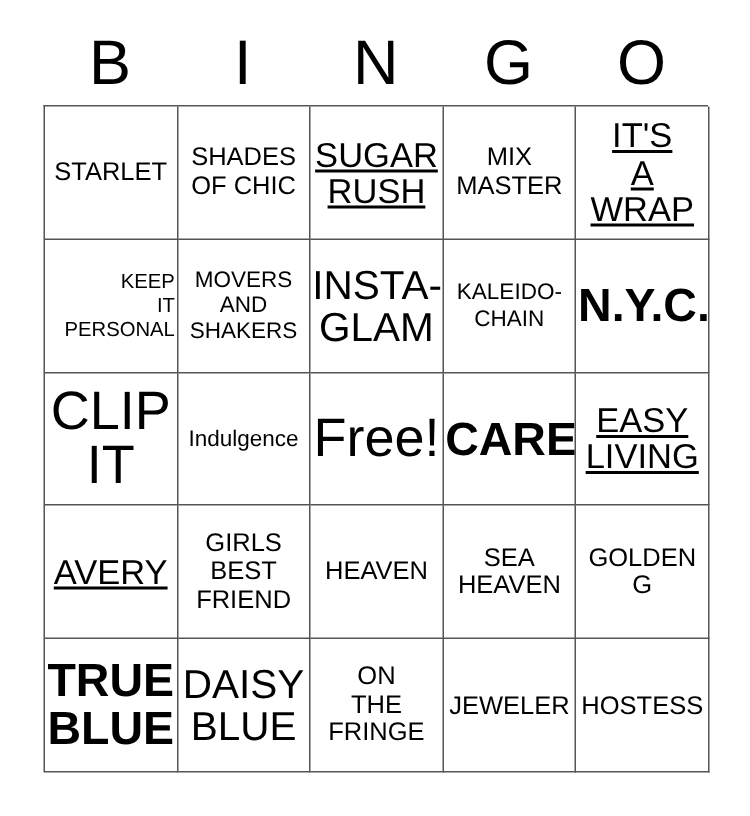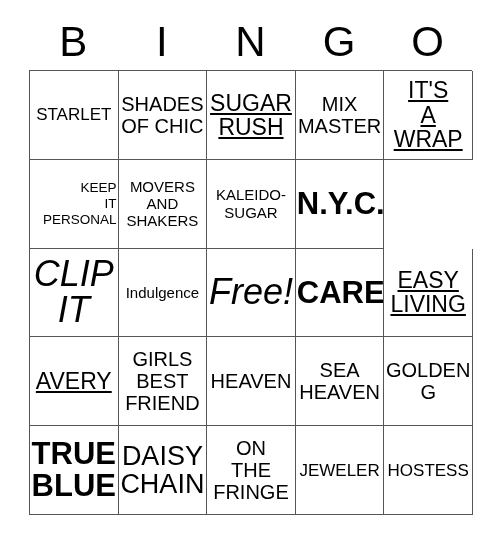--- a/index.html
+++ b/index.html
@@ -79,25 +79,25 @@
     text-align: center;
     color: #000000;
     white-space: pre-line;
     line-height: 1.04;
   }
 
   
   .fs-xxs .cell-text { font-size: 13.5px; line-height: 1.18; text-align: right; }
   .fs-xs  .cell-text { font-size: 15px;   line-height: 1.16; }
   .fs-s   .cell-text { font-size: 17px;   line-height: 1.12; text-align: center; }
-  .fs-m   .cell-text { font-size: 20px; line-height: 1.10; }
+  .fs-m   .cell-text { font-size: 17px; line-height: 1.10; }
   .fs-l   .cell-text { font-size: 23px;   line-height: 1.06; text-decoration: underline; }
   .fs-xl  .cell-text { font-size: 27px;   line-height: 1.04; }
   .fs-xxl .cell-text { font-size: 31px;   line-height: 1.02; font-weight: bold; }
-  .fs-3xl .cell-text { font-size: 36px;   line-height: 1.00; font-style: italic; }
+  .fs-3xl .cell-text { font-size: 36px;   line-height: 1.00; }
 </style>
 </head>
 <body>
 
 <div id="card">
 
   <div id="header-row">
     <div class="header-letter">B</div>
     <div class="header-letter">I</div>
     <div class="header-letter">N</div>
@@ -134,23 +134,27 @@
       <div class="cell fs-xxs">
           <span class="cell-text">KEEP
 IT
 PERSONAL</span>
         </div>
       <div class="cell fs-xs">
           <span class="cell-text">MOVERS
 AND
 SHAKERS</span>
         </div>
+      <div class="cell fs-xl">
+          <span class="cell-text">INSTA-
+GLAM</span>
+        </div>
       <div class="cell fs-xs">
           <span class="cell-text">KALEIDO-
-SUGAR</span>
+CHAIN</span>
         </div>
       <div class="cell fs-xxl">
           <span class="cell-text">N.Y.C.</span>
         </div>
     </div>
 
     <div class="grid-row">
       <div class="cell fs-3xl">
           <span class="cell-text">CLIP
 IT</span>
@@ -192,21 +196,21 @@
         </div>
     </div>
 
     <div class="grid-row">
       <div class="cell fs-xxl">
           <span class="cell-text">TRUE
 BLUE</span>
         </div>
       <div class="cell fs-xl">
           <span class="cell-text">DAISY
-CHAIN</span>
+BLUE</span>
         </div>
       <div class="cell fs-m">
           <span class="cell-text">ON
 THE
 FRINGE</span>
         </div>
       <div class="cell fs-s">
           <span class="cell-text">JEWELER</span>
         </div>
       <div class="cell fs-s">

